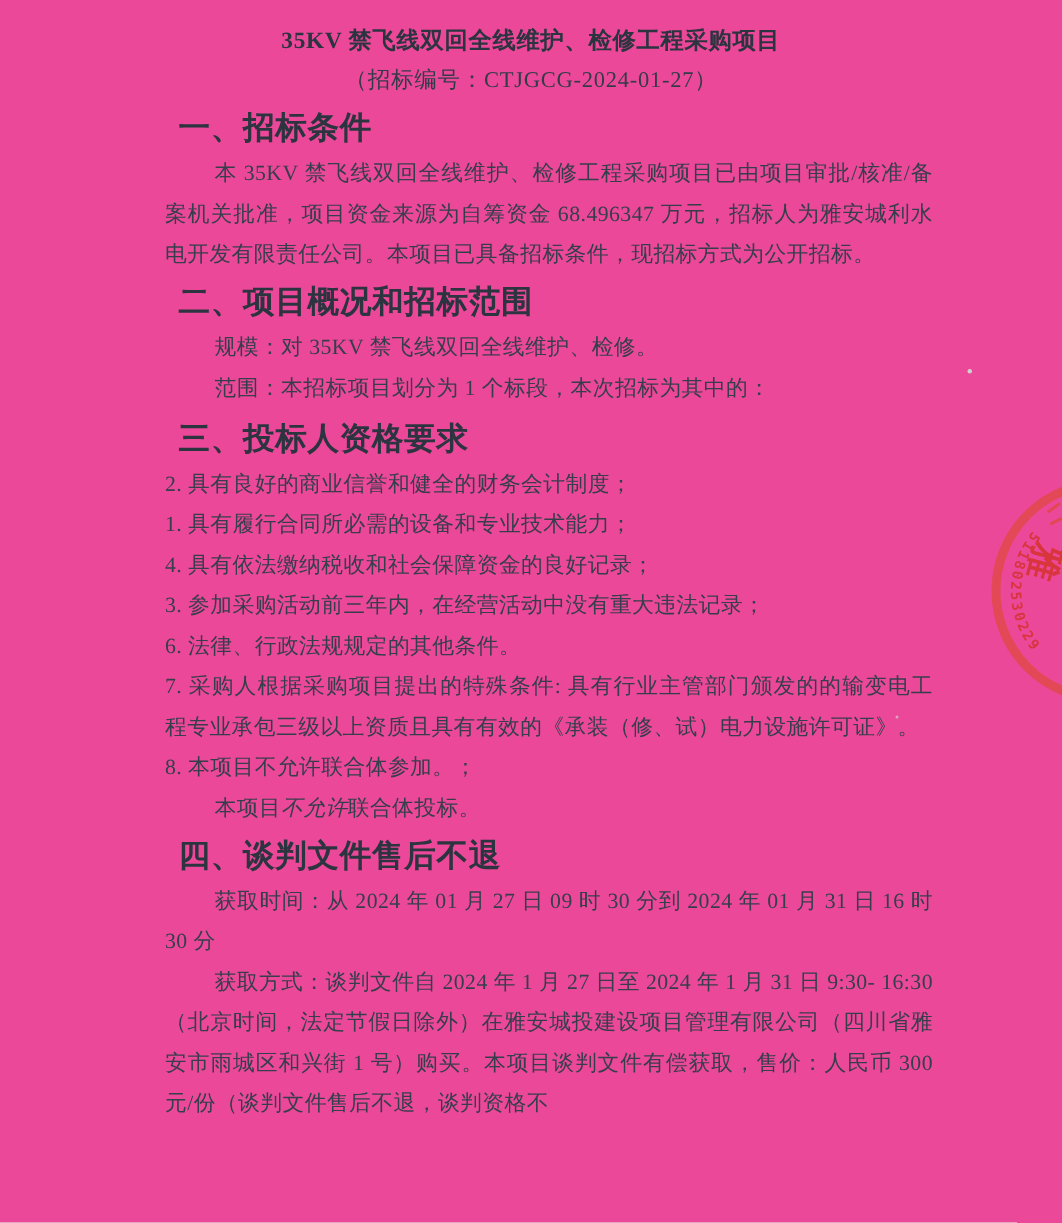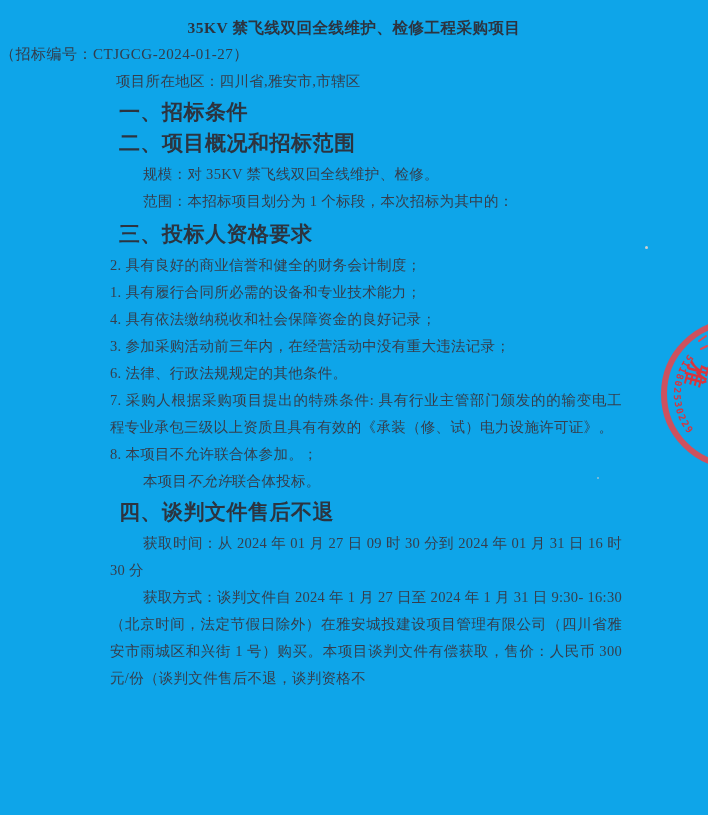--- a/index.html
+++ b/index.html
@@ -1,36 +1,36 @@
 <!DOCTYPE html>
 <html><head>
 <meta charset="utf-8">
 <style>
   html, body { margin:0; padding:0; background:#e9e9e9; }
   .page {
     position: relative;
     width: 708px;
     height: 815px;
     margin: 0 auto;
-    background: #0ea5e9;
+    background: #ec4899;
     overflow: hidden;
     font-family: "Liberation Serif", "DejaVu Serif", serif;
     color: #363e4c;
   }
   .doc-title {
     padding-top: 14px;
     text-align: center;
     font-weight: bold;
     font-size: 15.5px;
     line-height: 27px;
     color: #2c3440;
     letter-spacing: 0.5px;
   }
   .doc-subtitle {
-    text-align: left;
+    text-align: center;
     font-size: 15px;
     line-height: 27px;
     color: #333b49;
     letter-spacing: 0.5px;
   }
   .content { padding: 0 86px 0 110px; }
   .content p {
     margin: 0;
     font-size: 14.5px;
     line-height: 27px;
@@ -69,23 +69,23 @@
 </style>
 </head>
 <body>
 
 <div class="page">
 
   <div class="doc-title">35KV 禁飞线双回全线维护、检修工程采购项目</div>
   <div class="doc-subtitle">（招标编号：CTJGCG-2024-01-27）</div>
 
   <div class="content">
-    <p class="location">项目所在地区：四川省,雅安市,市辖区</p>
 
     <h2>一、招标条件</h2>
+    <p class="ind">本 35KV 禁飞线双回全线维护、检修工程采购项目已由项目审批/核准/备案机关批准，项目资金来源为自筹资金 68.496347 万元，招标人为雅安城利水电开发有限责任公司。本项目已具备招标条件，现招标方式为公开招标。</p>
 
     <h2>二、项目概况和招标范围</h2>
     <p class="ind">规模：对 35KV 禁飞线双回全线维护、检修。</p>
     <p class="ind">范围：本招标项目划分为 1 个标段，本次招标为其中的：</p>
 
     <h2 class="mt6">三、投标人资格要求</h2>
     <p>2. 具有良好的商业信誉和健全的财务会计制度；</p>
     <p>1. 具有履行合同所必需的设备和专业技术能力；</p>
     <p>4. 具有依法缴纳税收和社会保障资金的良好记录；</p>
     <p>3. 参加采购活动前三年内，在经营活动中没有重大违法记录；</p>

